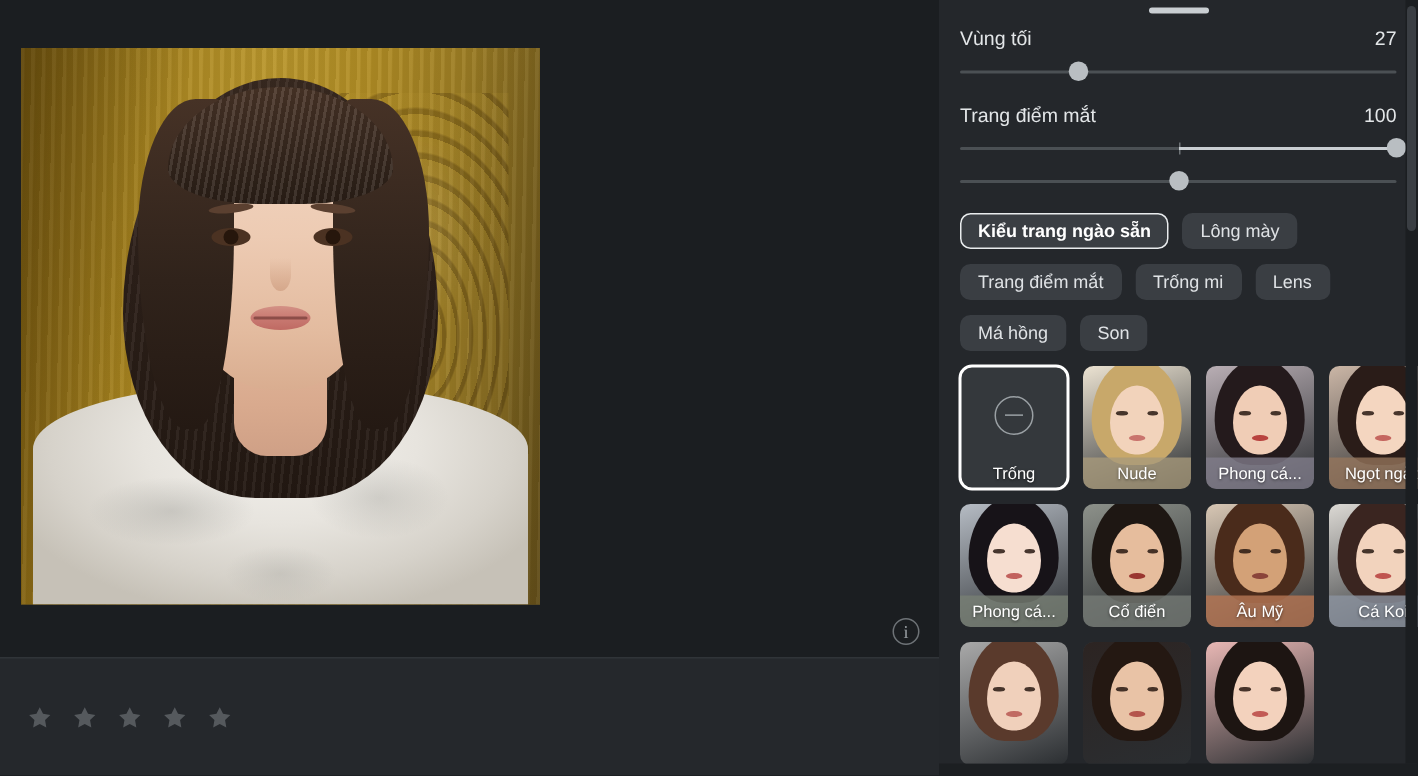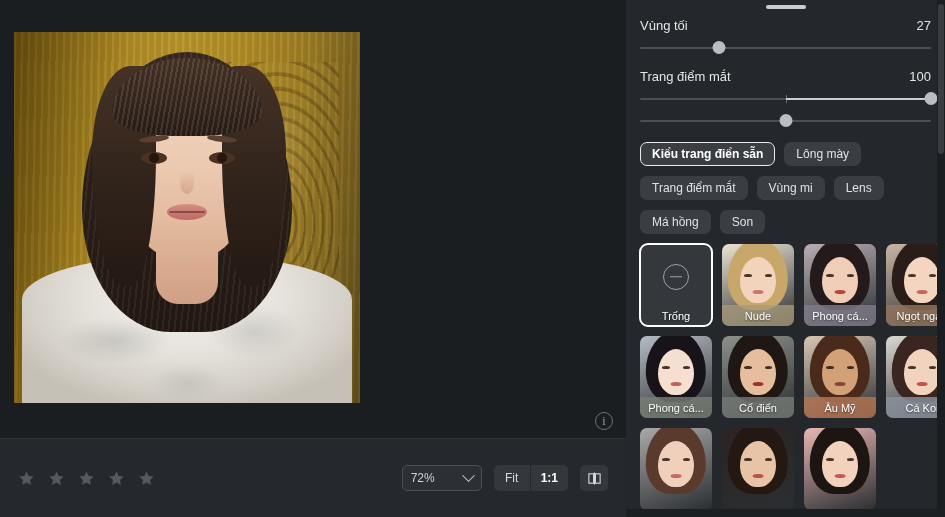--- a/index.html
+++ b/index.html
@@ -304,37 +304,20 @@
               <path fill="#55595d" d="M12 2l3.1 6.3 6.9 1-5 4.9 1.2 6.9L12 17.8 5.8 21.1 7 14.2 2 9.3l6.9-1z"></path>
             </svg>
         </span>
         <span class="star">
           <svg viewBox="0 0 24 24" width="17" height="17">
               <path fill="#55595d" d="M12 2l3.1 6.3 6.9 1-5 4.9 1.2 6.9L12 17.8 5.8 21.1 7 14.2 2 9.3l6.9-1z"></path>
             </svg>
         </span>
       </div>
 
-      <div class="bottom-right">
-        <div class="zoom-select">
-          <span class="val">72%</span>
-          <span class="chev"></span>
-        </div>
-        <div class="seg">
-          <div>Fit</div>
-          <div class="on">1:1</div>
-        </div>
-        <div class="compare-btn">
-          <svg width="15" height="15" viewBox="0 0 16 16">
-            <rect x="2" y="3" width="5" height="10" fill="none" stroke="#d4d8db" stroke-width="1.2"></rect>
-            <rect x="9" y="3" width="5" height="10" fill="none" stroke="#d4d8db" stroke-width="1.2"></rect>
-            <line x1="8" y1="1.5" x2="8" y2="14.5" stroke="#d4d8db" stroke-width="1.2"></line>
-          </svg>
-        </div>
-      </div>
     </div>
   </div>
 
   <div class="panel">
     <div class="drag-handle"></div>
 
     <div class="panel-inner">
 
       <div id="slider-host">
           <div class="slider-row">
@@ -360,26 +343,26 @@
           <div class="slider-row">
             <div class="track">
               <div class="notch"></div>
               <div class="knob" style="left: 50%;"></div>
             </div>
           </div>
         </div>
 
       <div class="chips" id="chip-host">
           <div class="chip-row">
-            <div class="chip active">Kiểu trang điển sẵn</div>
+            <div class="chip active">Kiểu trang ngào sẵn</div>
             <div class="chip">Lông mày</div>
           </div>
           <div class="chip-row">
             <div class="chip">Trang điểm mắt</div>
-            <div class="chip">Vùng mi</div>
+            <div class="chip">Trống mi</div>
             <div class="chip">Lens</div>
           </div>
           <div class="chip-row">
             <div class="chip">Má hồng</div>
             <div class="chip">Son</div>
           </div>
         </div>
 
       <div class="grid" id="grid-host">
           <div class="tile sel" style="background: rgb(52, 56, 60);">

